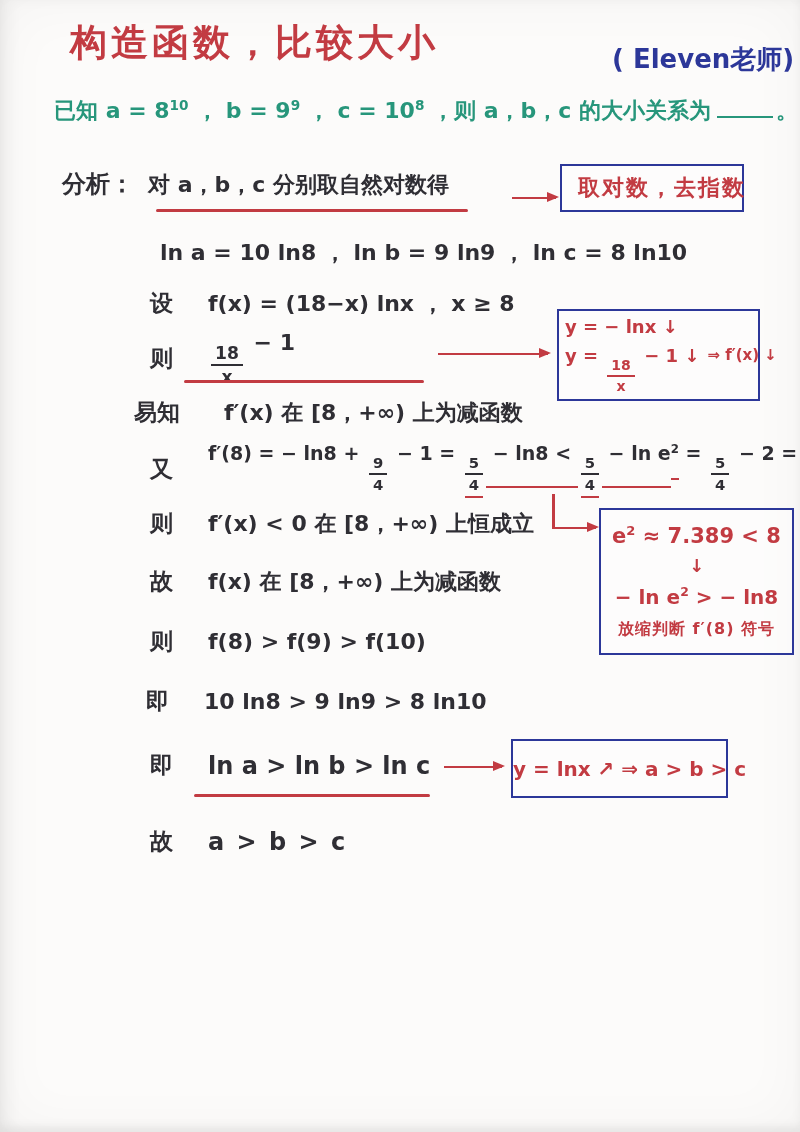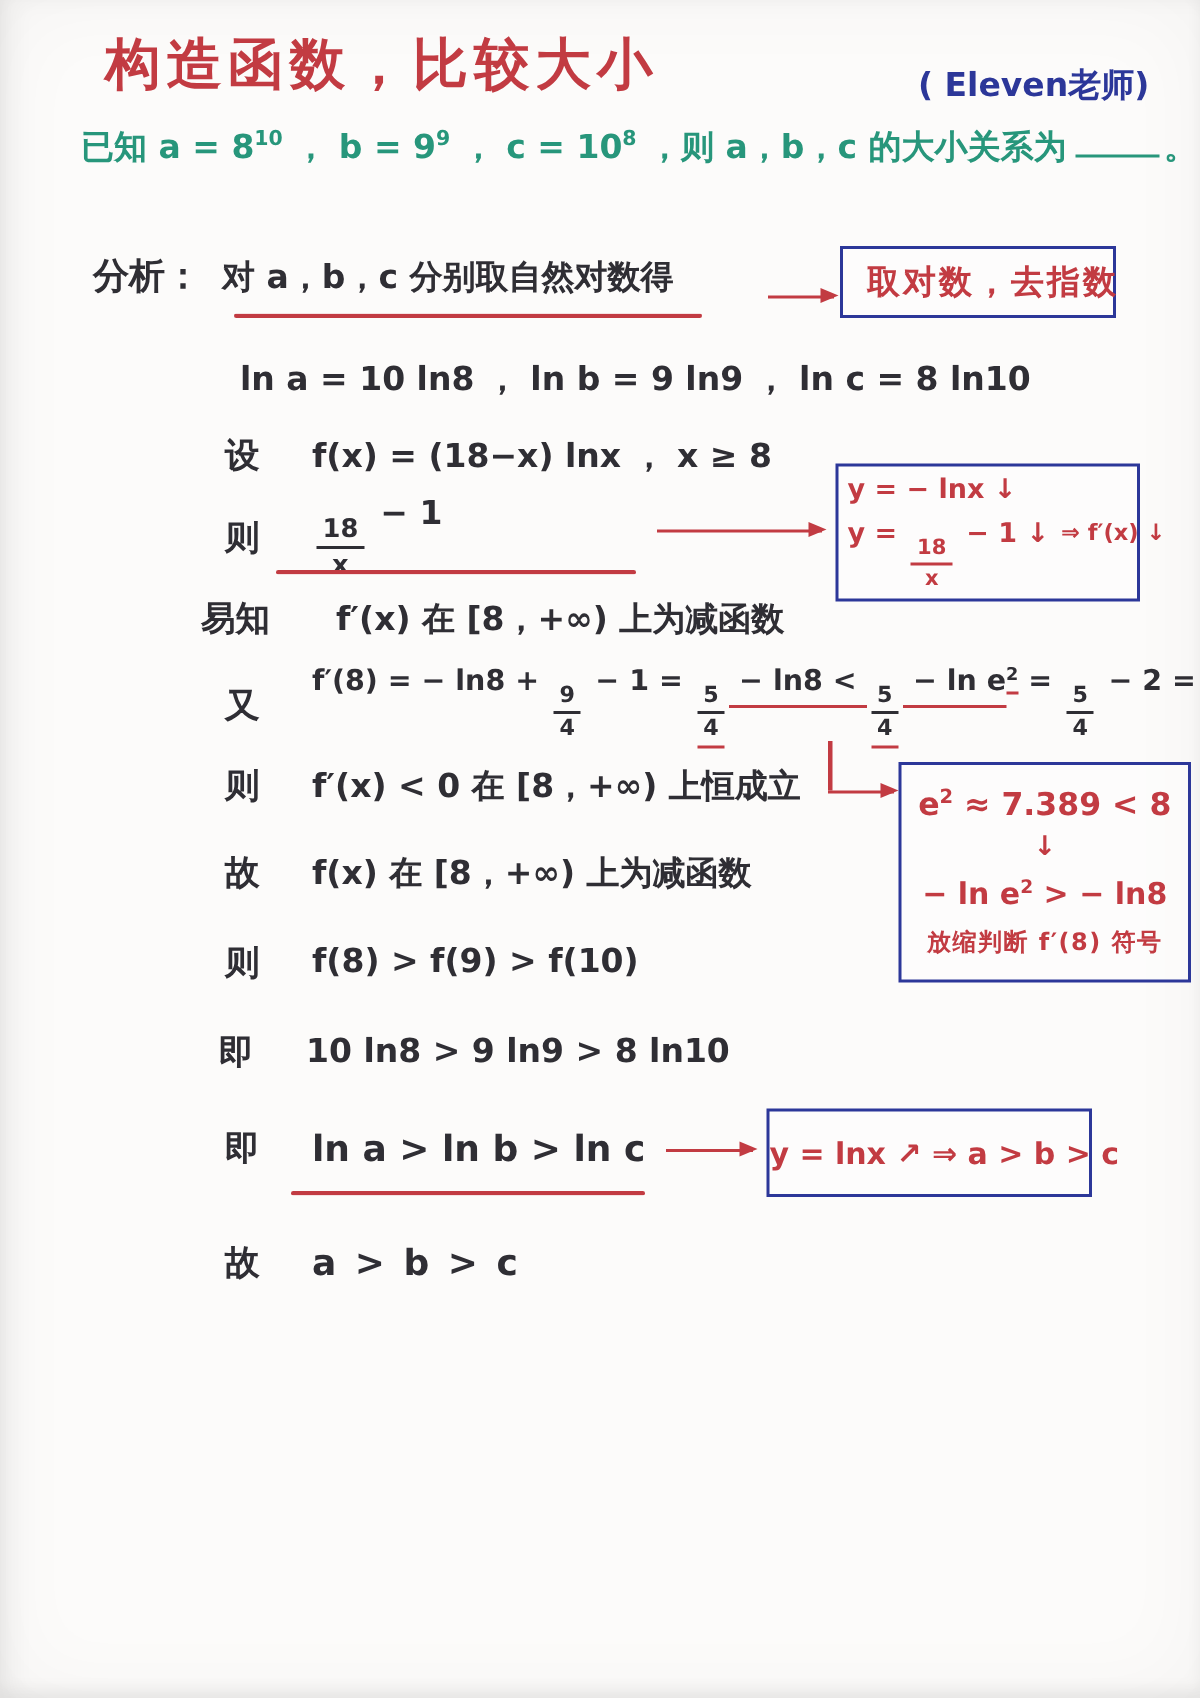--- a/index.html
+++ b/index.html
@@ -7,22 +7,22 @@
   }
   *{margin:0;padding:0;box-sizing:border-box;}
   html,body{width:800px;}
   body{font-family:"DejaVu Sans","Liberation Sans",sans-serif;background:#ffffff;}
   .page{
     position:relative;width:800px;height:1132px;background:var(--paper);overflow:hidden;
     box-shadow:inset 0 0 60px rgba(0,0,0,0.035), inset 10px 0 14px rgba(0,0,0,0.04), inset 0 -6px 10px rgba(0,0,0,0.05);
   }
   .hand{white-space:nowrap;}
   .title{position:absolute;top:18px;left:38px;font-size:37px;font-weight:bold;color:var(--red);letter-spacing:4px;margin-left:32px;}
-  .author{position:absolute;top:42px;left:612px;font-size:22px;color:var(--blue);font-weight:600;}
-  .problem{position:absolute;top:83px;left:54px;font-size:22px;color:var(--green);font-weight:600;}
+  .author{position:absolute;top:42px;left:612px;font-size:26px;color:var(--blue);font-weight:600;}
+  .problem{position:absolute;top:96px;left:54px;font-size:22px;color:var(--green);font-weight:600;}
   .analysis-label{position:absolute;top:168px;left:62px;font-size:24px;color:var(--ink);font-weight:600;}
   .analysis-content{position:absolute;top:170px;left:148px;font-size:22px;color:var(--ink);font-weight:600;}
 
   .row{position:absolute;display:flex;align-items:center;color:var(--ink);font-size:22px;font-weight:600;}
   .row .lbl{display:inline-block;min-width:58px;font-size:23px;}
   .row .content{white-space:nowrap;}
   #r0{top:238px;left:160px;}
   #r1{top:288px;left:150px;}
   #r2{top:330px;left:150px;}
   #r3{top:397px;left:134px;gap:32px;}
@@ -32,21 +32,21 @@
   #r7{top:626px;left:150px;}
   #r8{top:686px;left:146px;}
   #r9{top:750px;left:150px;font-size:24px;}
   #r10{top:826px;left:150px;font-size:24px;letter-spacing:2px;}
 
   sup{font-size:0.62em;}
   .frac{display:inline-flex;flex-direction:column;align-items:center;font-size:0.78em;vertical-align:-0.55em;margin:0 3px;line-height:1.05;}
   .frac .fn{border-bottom:2px solid currentColor;padding:0 4px 2px;}
   .frac .fd{padding-top:2px;}
   .blank{display:inline-block;width:56px;height:1em;border-bottom:2.5px solid currentColor;margin:0 3px 0 6px;vertical-align:baseline;}
-  .ul{border-bottom:2.5px solid var(--red);padding-bottom:5px;}
+  .ul{border-bottom:2.5px solid var(--red);padding-bottom:22px;}
   .frac.ul{padding-bottom:3px;}
 
   .r-line{position:absolute;height:0;border-top:3px solid var(--red);border-radius:2px;}
   .arrow{position:absolute;height:0;border-top:2.5px solid var(--red);}
   .arrow::after{content:"";position:absolute;right:-3px;top:-7px;width:0;height:0;
     border-left:12px solid var(--red);border-top:5.5px solid transparent;border-bottom:5.5px solid transparent;}
   .v-line{position:absolute;width:2.5px;background:var(--red);}
 
   #ul-analysis{top:209px;left:156px;width:312px;}
   #arrow-1{top:197px;left:512px;width:44px;}

